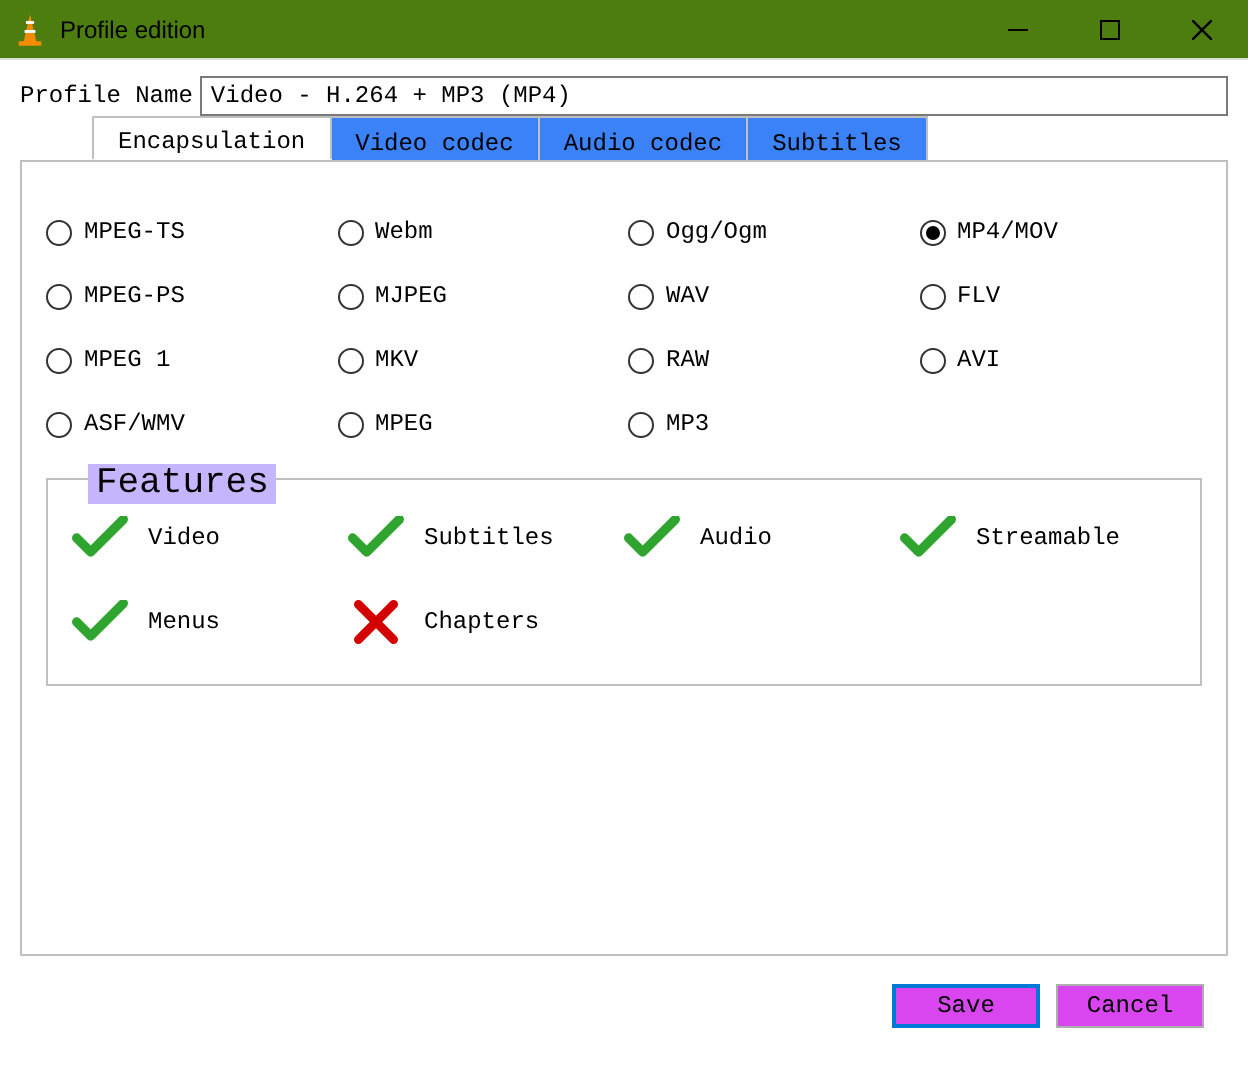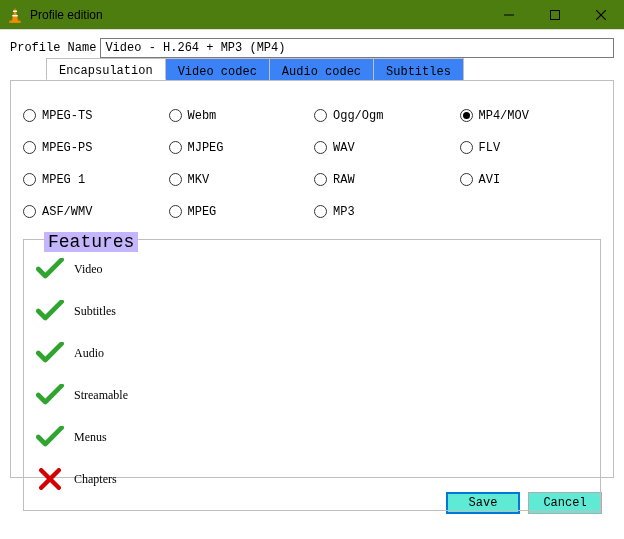--- a/index.html
+++ b/index.html
@@ -89,21 +89,21 @@
   .radio-grid {
     display:grid;
     grid-template-columns: repeat(4, 1fr);
     row-gap: 18px;
     column-gap: 4px;
     margin-top:6px;
     margin-bottom:20px;
   }
   .radio-item {
     display:flex;
-    align-items:flex-start;
+    align-items:center;
     gap:6px;
   }
   .radio {
     width:13px;height:13px;
     border:1px solid #333;
     border-radius:50%;
     display:flex;align-items:center;justify-content:center;
     flex-shrink:0;
   }
   .radio.selected::after {
@@ -120,38 +120,37 @@
   }
   .fieldset-legend {
     position:absolute;
     top:-8px; left:20px;
     background:#c4b5fd;
     padding:0 4px;
     font-size:18px;
   }
   .feat-grid {
     display:grid;
-    grid-template-columns: repeat(1, 1fr);
+    grid-template-columns: repeat(4, 1fr);
     row-gap:20px;
-    font-family:Liberation Serif, serif;
   }
   .feat-item { display:flex; align-items:center; gap:10px; }
   .feat-item .ficon { width:28px;height:22px;display:flex;align-items:center;justify-content:center; }
   .buttons {
     display:flex;
     justify-content:flex-end;
     gap:8px;
     padding:14px 12px 0 0;
   }
   .btn {
     width:74px;height:22px;
     display:flex;align-items:center;justify-content:center;
     font-family:"Courier New",monospace;
     font-size:12px;
-    background:#5eead4;
+    background:#d946ef;
     border:1px solid #adadad;
   }
   .btn.primary {
     border:2px solid #0078d7;
   }
 </style>
 </head>
 <body>
 
 <div class="titlebar">

